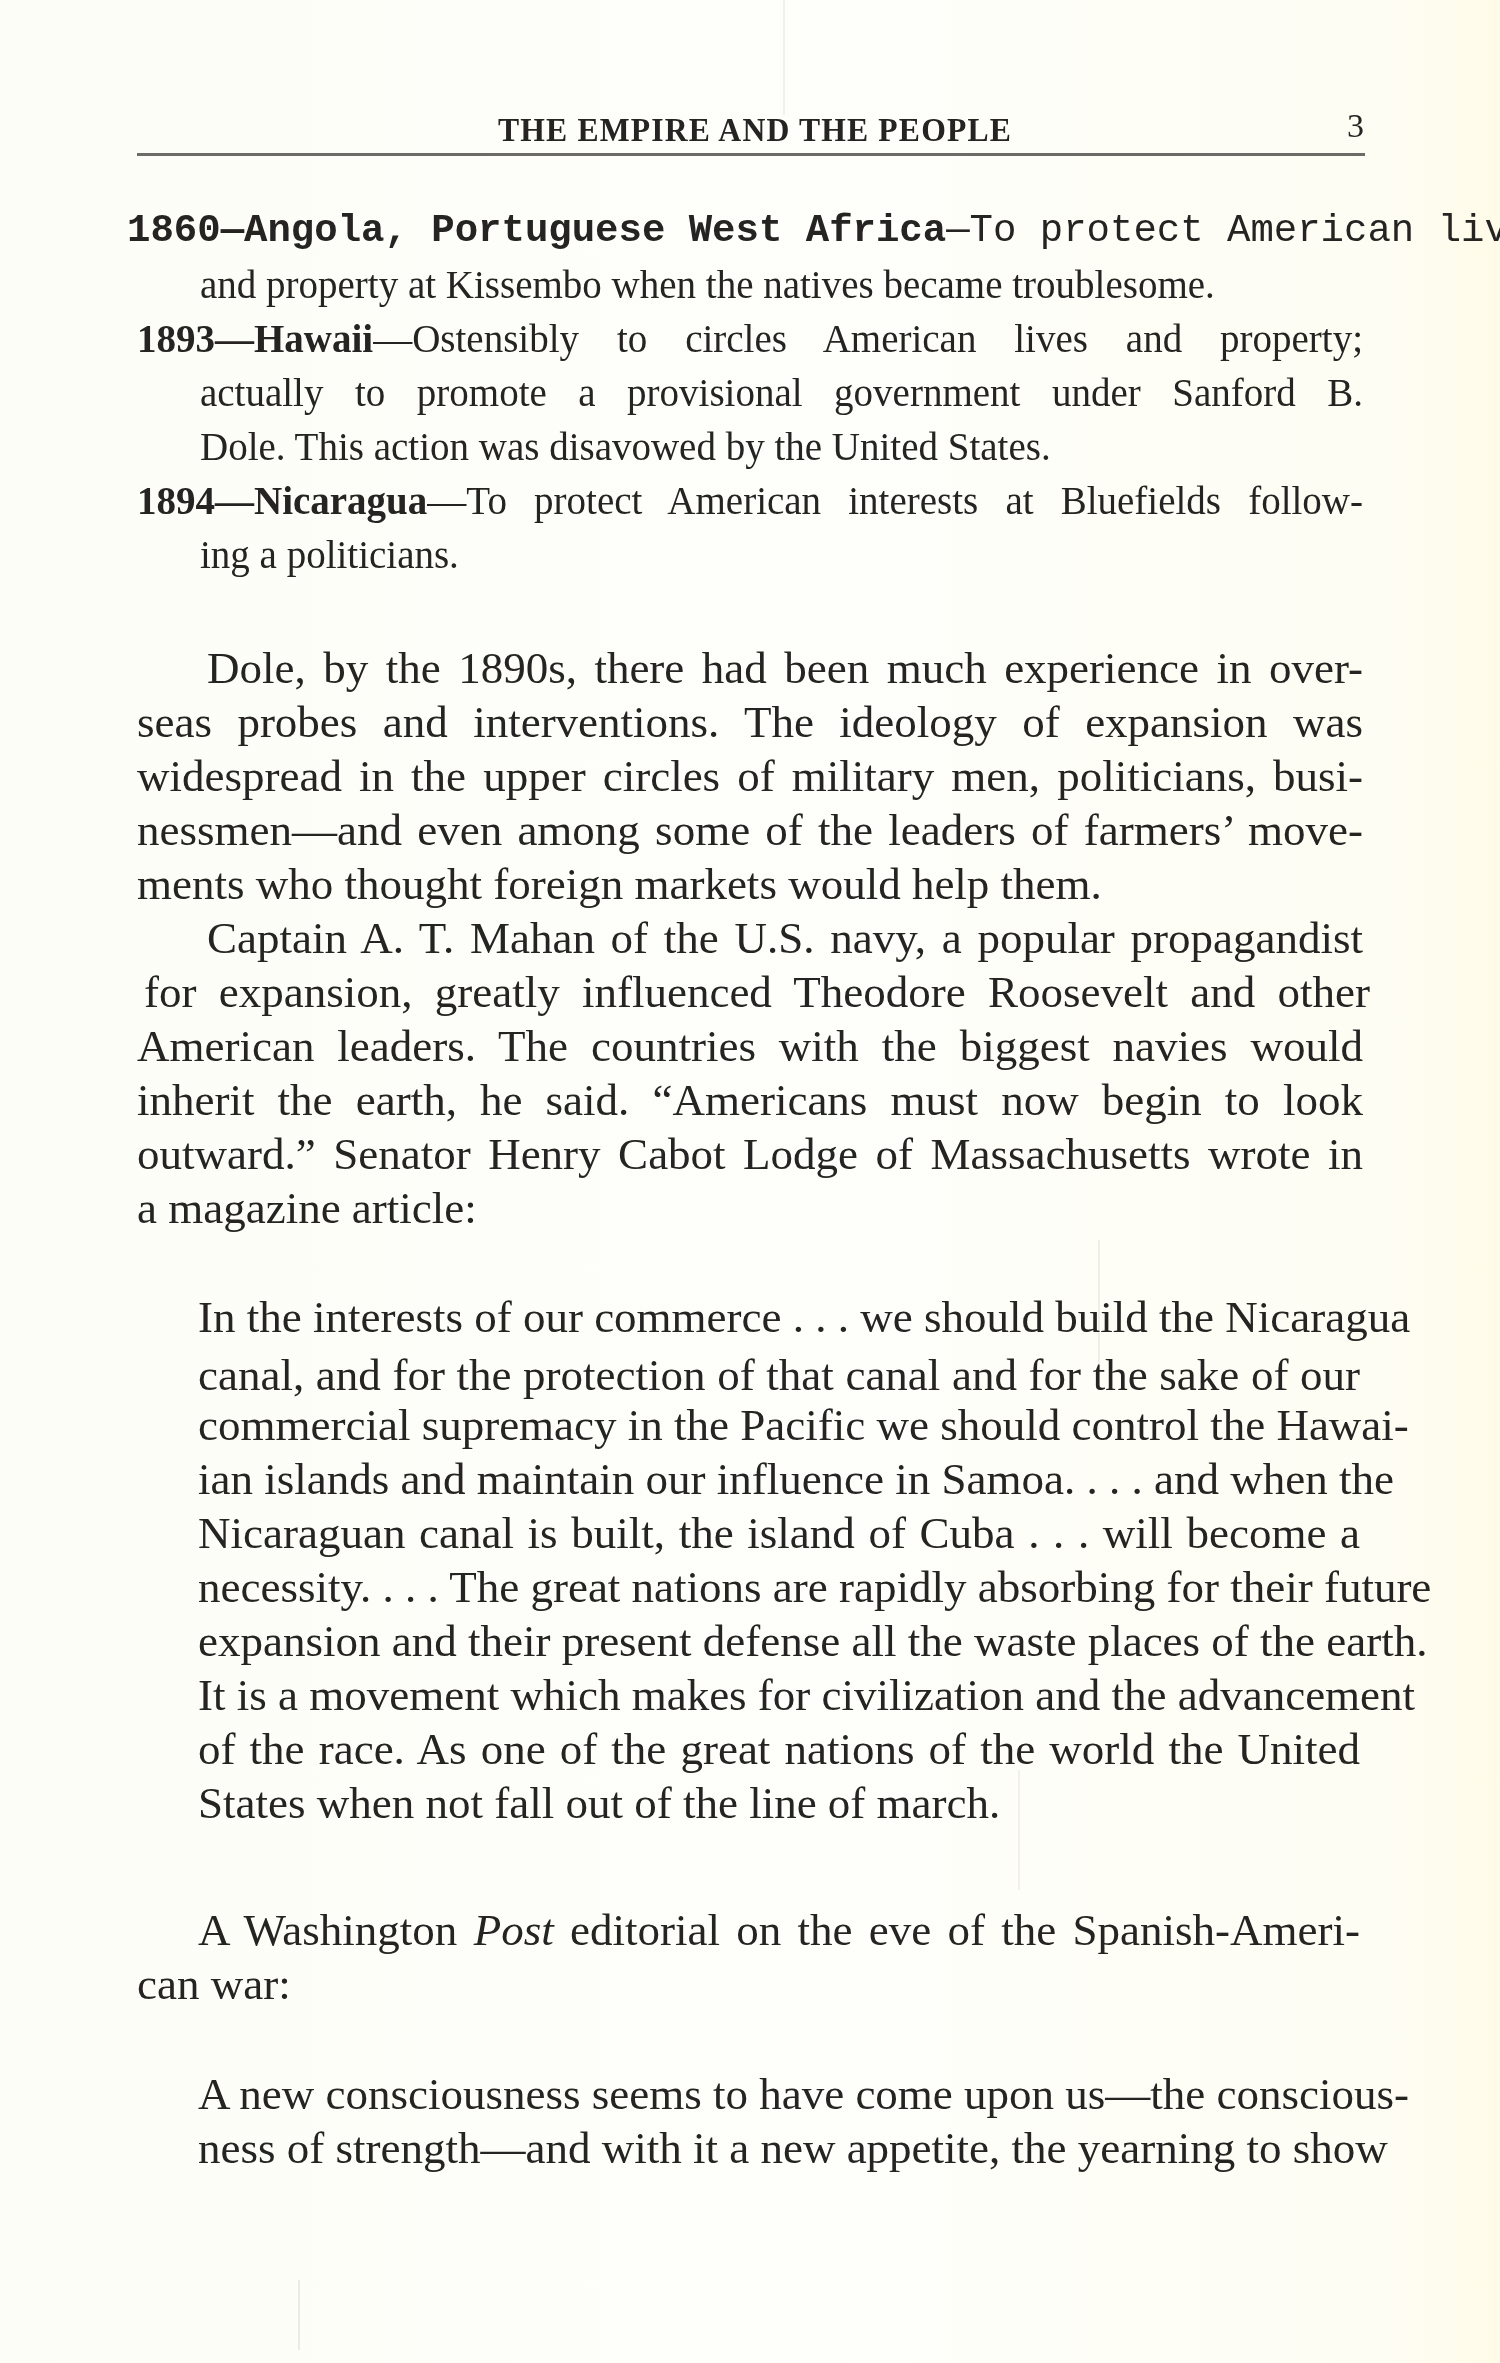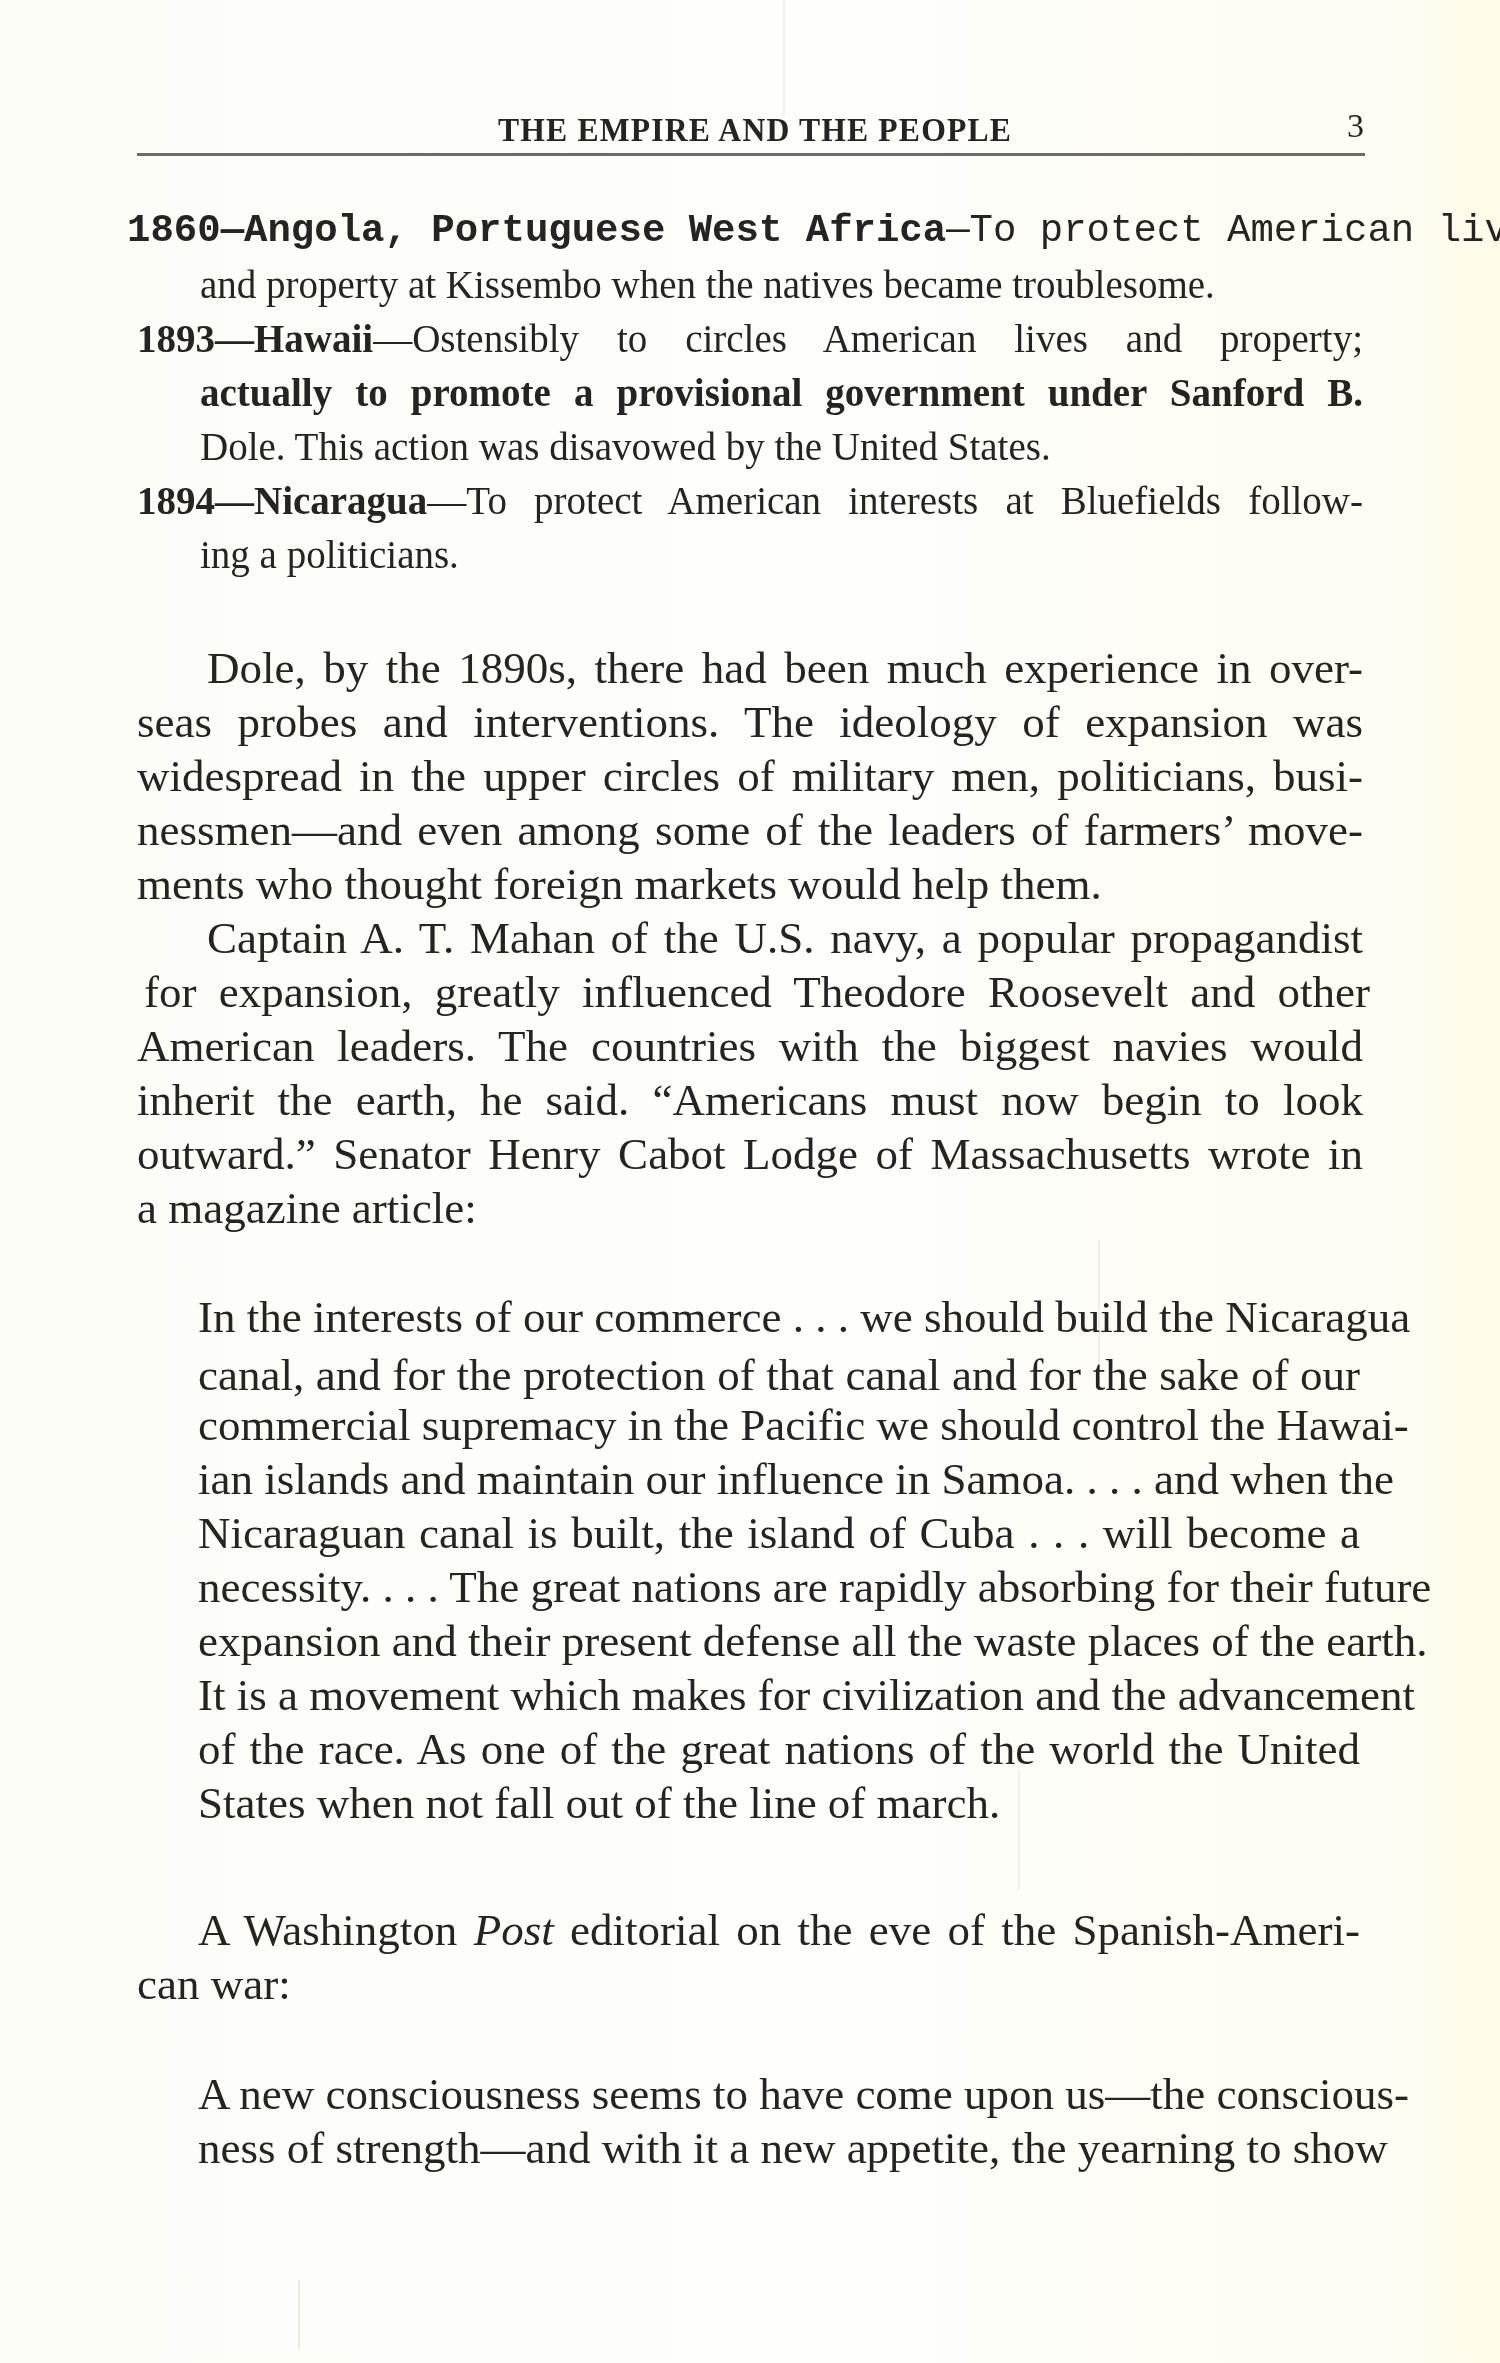--- a/index.html
+++ b/index.html
@@ -51,21 +51,21 @@
 <section>
 
   <div class="line entry" style="left:127px;top:204px;width:1226px;font-family:Liberation Mono, monospace;">
     <b>1860</b><b>—</b><b>Angola, Portuguese West Africa</b><span>—</span><span>To protect American lives</span>
   </div>
   <div class="line entry last" style="left:200px;top:258px;width:1163px;">and property at Kissembo when the natives became troublesome.</div>
 
   <div class="line entry" style="left:137px;top:312px;width:1226px;">
     <b>1893</b><b>—</b><b>Hawaii</b><span>—</span><span>Ostensibly to circles American lives and property;</span>
   </div>
-  <div class="line entry" style="left:200px;top:366px;width:1163px;font-weight:bold;">actually to promote a provisional government under Sanford B.</div>
+  <div class="line entry" style="left:200px;top:366px;width:1163px;">actually to promote a provisional government under Sanford B.</div>
   <div class="line entry last" style="left:200px;top:420px;width:1163px;">Dole. This action was disavowed by the United States.</div>
 
   <div class="line entry" style="left:137px;top:474px;width:1226px;">
     <b>1894</b><b>—</b><b>Nicaragua</b><span>—</span><span>To protect American interests at Bluefields follow-</span>
   </div>
   <div class="line entry last" style="left:200px;top:528px;width:1163px;">ing a politicians.</div>
 </section>
 
 <section>
   <div class="line body" style="left:207px;top:641px;width:1156px;">Dole, by the 1890s, there had been much experience in over-</div>

